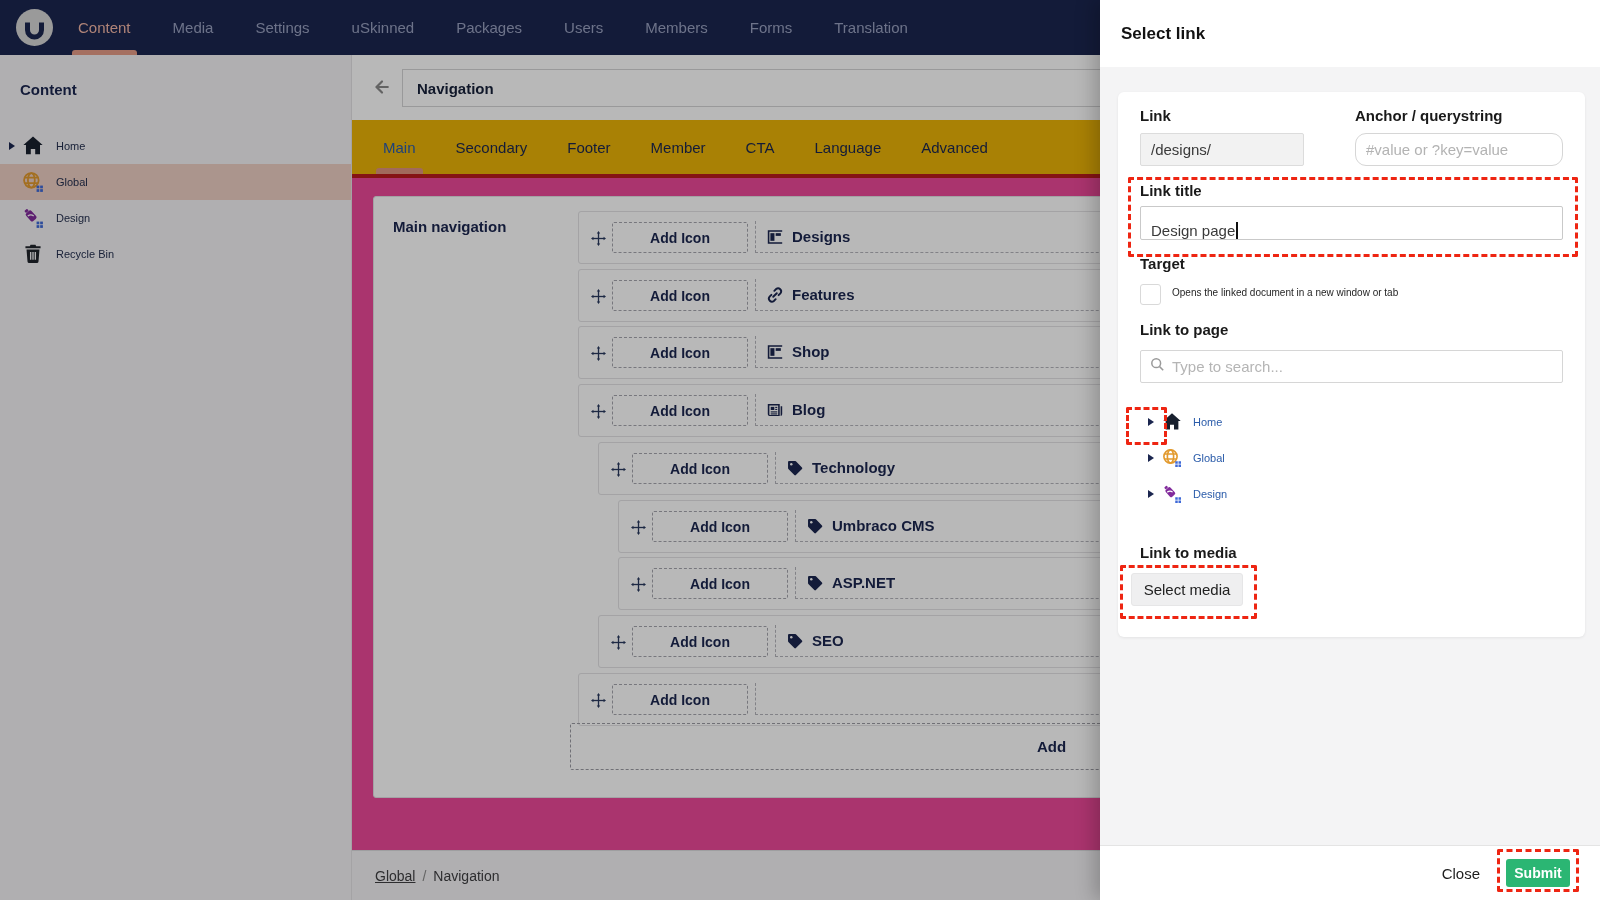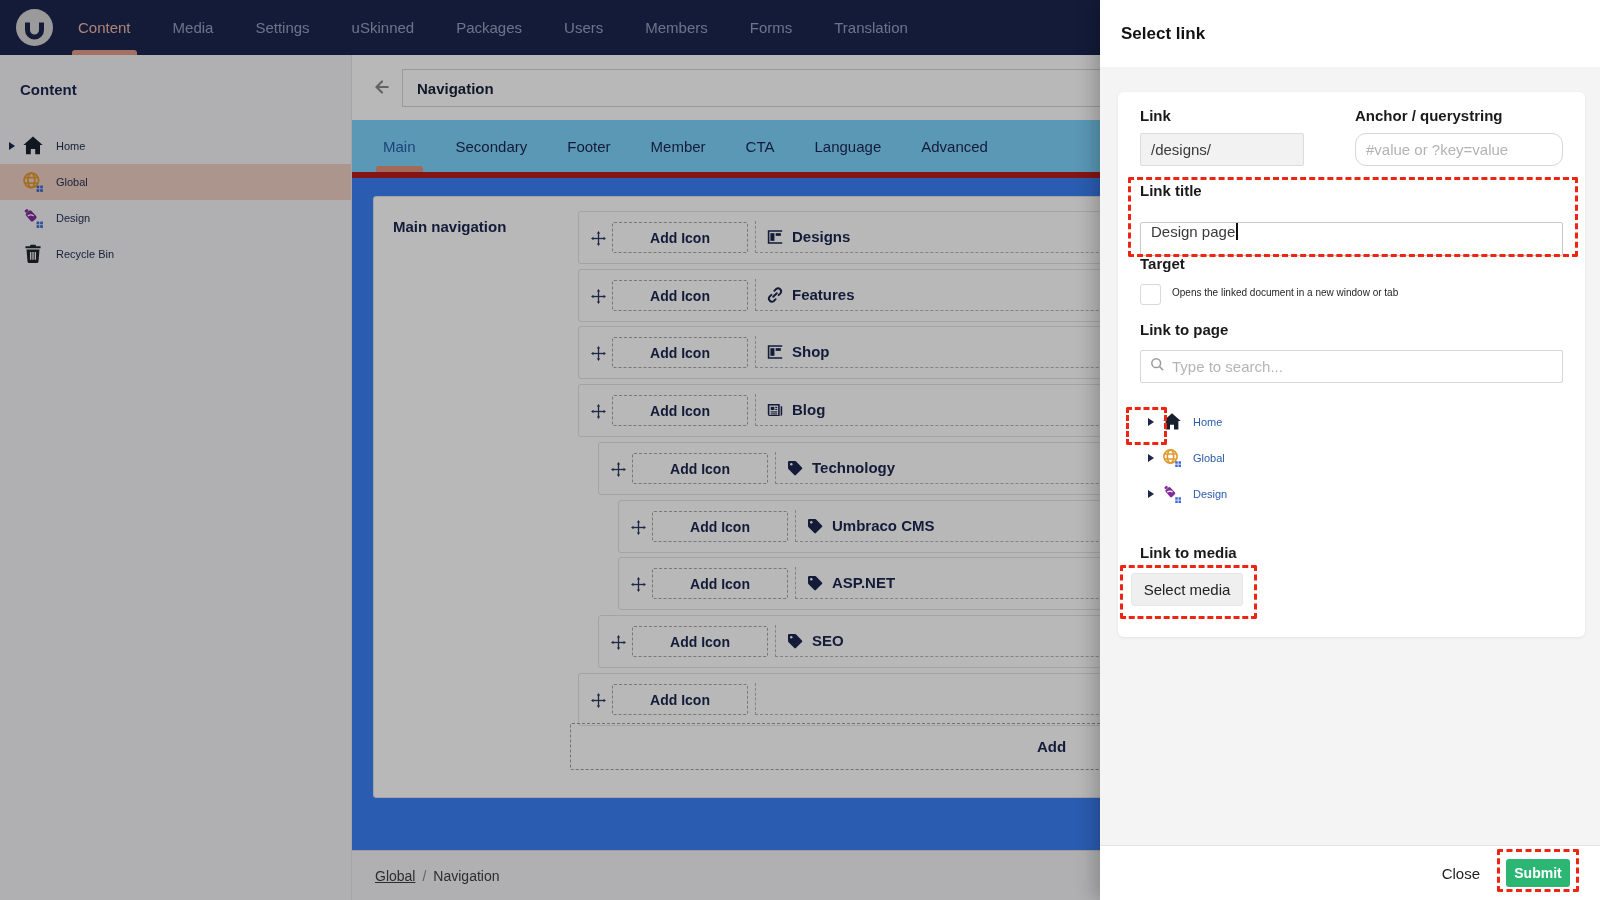--- a/index.html
+++ b/index.html
@@ -24,26 +24,26 @@
   .tree-item.selected { background:#eecfc4; }
   .tree-arrow { position:absolute; left:9px; width:0; height:0; border-left:6px solid #1b264f; border-top:4.5px solid transparent; border-bottom:4.5px solid transparent; }
   .tree-ico { position:absolute; left:22px; width:22px; height:22px; }
   .tree-ico svg { width:22px; height:22px; }
   .tree-label { position:absolute; left:56px; font-size:11px; color:#25304f; }
 
   
   .main { position:absolute; left:352px; top:55px; right:0; bottom:0; background:#fff; z-index:5; }
   .back-btn { position:absolute; left:20px; top:22px; width:20px; height:20px; cursor:pointer; }
   .doc-title-input { position:absolute; left:50px; top:14px; width:1108px; height:38px; border:1px solid #d4d4d6; background:#fff; font-family:inherit; font-size:15px; font-weight:bold; color:#17213a; padding:0 14px; }
-  .tabbar { position:absolute; left:0; right:0; top:65px; height:58px; background:#7dd3fc; border-bottom:6px solid #b91c1c; display:flex; align-items:center; gap:40px; padding-left:31px; }
+  .tabbar { position:absolute; left:0; right:0; top:65px; height:58px; background:#eab308; border-bottom:4px solid #b91c1c; display:flex; align-items:center; gap:40px; padding-left:31px; }
   .tab { position:relative; height:100%; display:flex; align-items:center; font-size:15px; color:#1b264f; cursor:pointer; }
   .tab.active { color:#2b5caa; }
   .tab-underline { display:none; }
   .tab.active .tab-underline { display:block; position:absolute; left:-7px; right:-7px; bottom:0; height:6px; background:#e0937f; border-radius:3px 3px 0 0; }
-  .workspace { position:absolute; left:0; right:0; top:123px; bottom:50px; background:#3b82f6; }
+  .workspace { position:absolute; left:0; right:0; top:123px; bottom:50px; background:#ec4899; }
   .content-card { position:absolute; left:21px; top:18px; width:1160px; height:602px; background:#fff; border:1px solid #e2e1e4; border-radius:3px; }
   .prop-label { position:absolute; left:41px; top:40px; font-size:15px; font-weight:bold; color:#1b264f; }
 
   .nav-row { position:absolute; height:53px; background:#fff; border:1px solid #e3e2e5; border-radius:3px; }
   .row-handle { position:absolute; left:12px; top:19px; width:15px; height:15px; cursor:move; color:#2a3a5f; }
   .row-handle svg { width:15px; height:15px; }
   .addicon-btn { position:absolute; left:33px; top:10px; width:136px; height:31px; border:1px dashed #a6a6ae; border-radius:2px; background:transparent; font-family:inherit; font-size:14px; font-weight:bold; color:#1b264f; cursor:pointer; }
   .row-title-field { position:absolute; left:176px; right:10px; top:9px; bottom:10px; border-bottom:1px dashed #b4b4bc; border-left:1px dashed #b4b4bc; display:flex; align-items:center; gap:8px; padding-left:10px; cursor:text; }
   .row-ico { width:18px; height:18px; color:#1b264f; }
   .row-ico svg { width:18px; height:18px; }
@@ -59,21 +59,21 @@
 
   
   .dialog { position:absolute; left:1100px; top:0; width:500px; height:900px; background:#fff; box-shadow:-6px 0 18px rgba(0,0,0,0.22); z-index:40; }
   .dialog-title { position:absolute; left:21px; top:24px; font-size:17px; font-weight:bold; color:#121212; }
   .dialog-body { position:absolute; left:0; right:0; top:67px; bottom:55px; background:#f4f4f5; }
   .dialog-card { position:absolute; left:18px; top:25px; width:467px; height:545px; background:#fff; border-radius:6px; box-shadow:0 1px 3px rgba(0,0,0,0.07); }
   .fld-label { position:absolute; font-size:15px; font-weight:bold; color:#1a1a1a; }
   .txt-input { position:absolute; height:33px; border:1px solid #d6d6d6; background:#fff; font-family:inherit; font-size:15px; color:#3a3a3a; padding:0 10px; border-radius:2px; }
   .txt-input::placeholder { color:#b3b3b3; }
   .readonly-input { display:flex; align-items:center; background:#f2f2f2; border-color:#dcdcdc; }
-  .title-input { display:flex; align-items:flex-start; border-color:#c9c9c9;margin-top:16px; }
+  .title-input { display:flex; align-items:flex-end; border-color:#c9c9c9; }
   .caret { display:inline-block; width:1.5px; height:17px; background:#111; margin-left:1px; }
   .checkbox { position:absolute; left:22px; top:192px; width:21px; height:21px; border:1px solid #d9d9d9; border-radius:3px; background:#fff; cursor:pointer; }
   .cb-text { position:absolute; left:54px; top:195px; font-size:10px; color:#1f1f1f; }
   .searchbox { position:absolute; left:22px; top:258px; width:423px; height:33px; border:1px solid #d6d6d6; border-radius:2px; background:#fff; display:flex; align-items:center; padding:0 9px; gap:7px; }
   .searchbox svg { width:15px; height:15px; }
   .searchbox input { flex:1; border:none; outline:none; font-family:inherit; font-size:15px; color:#3a3a3a; background:transparent; }
   .searchbox input::placeholder { color:#b5b5b5; }
   .dlg-tree { position:absolute; left:0; right:0; top:312px; }
   .dlg-tree .tree-item { height:36px; background:transparent; }
   .dlg-tree .tree-arrow { left:30px; border-left-color:#1b264f; }

